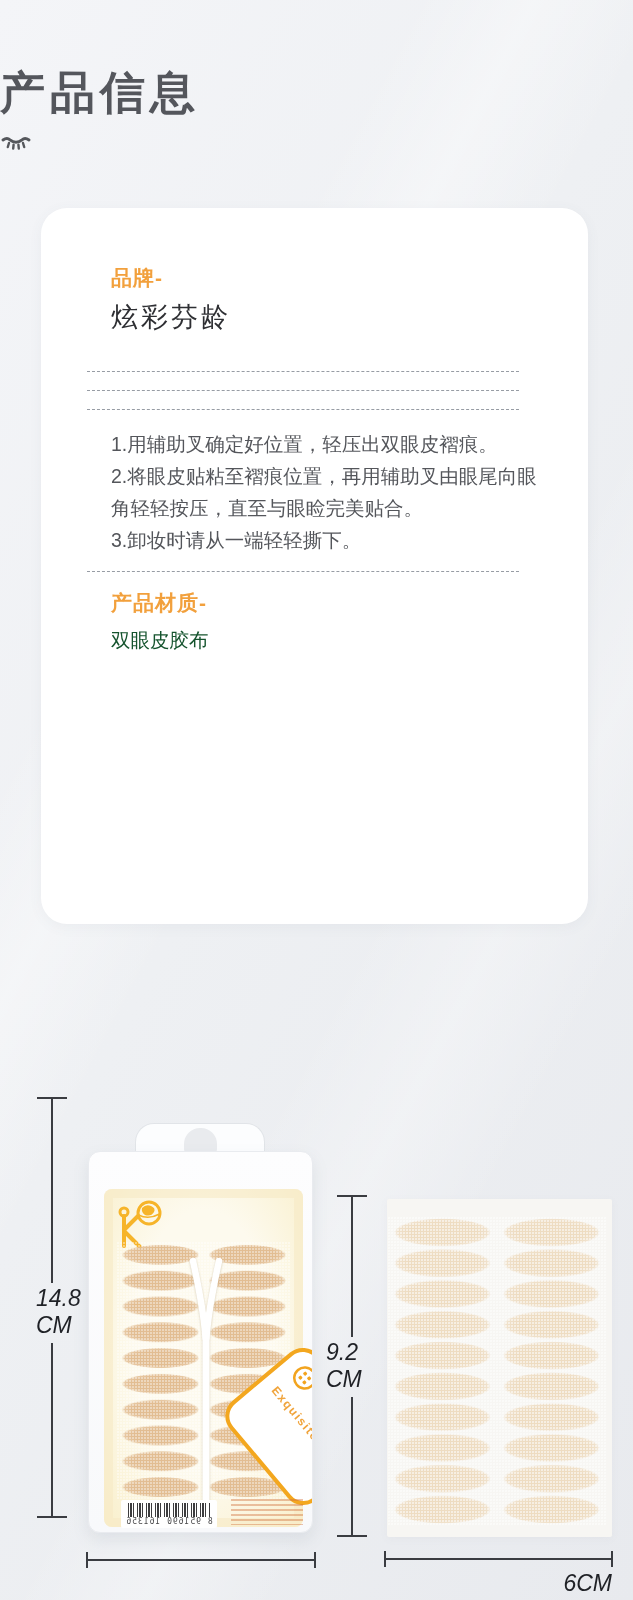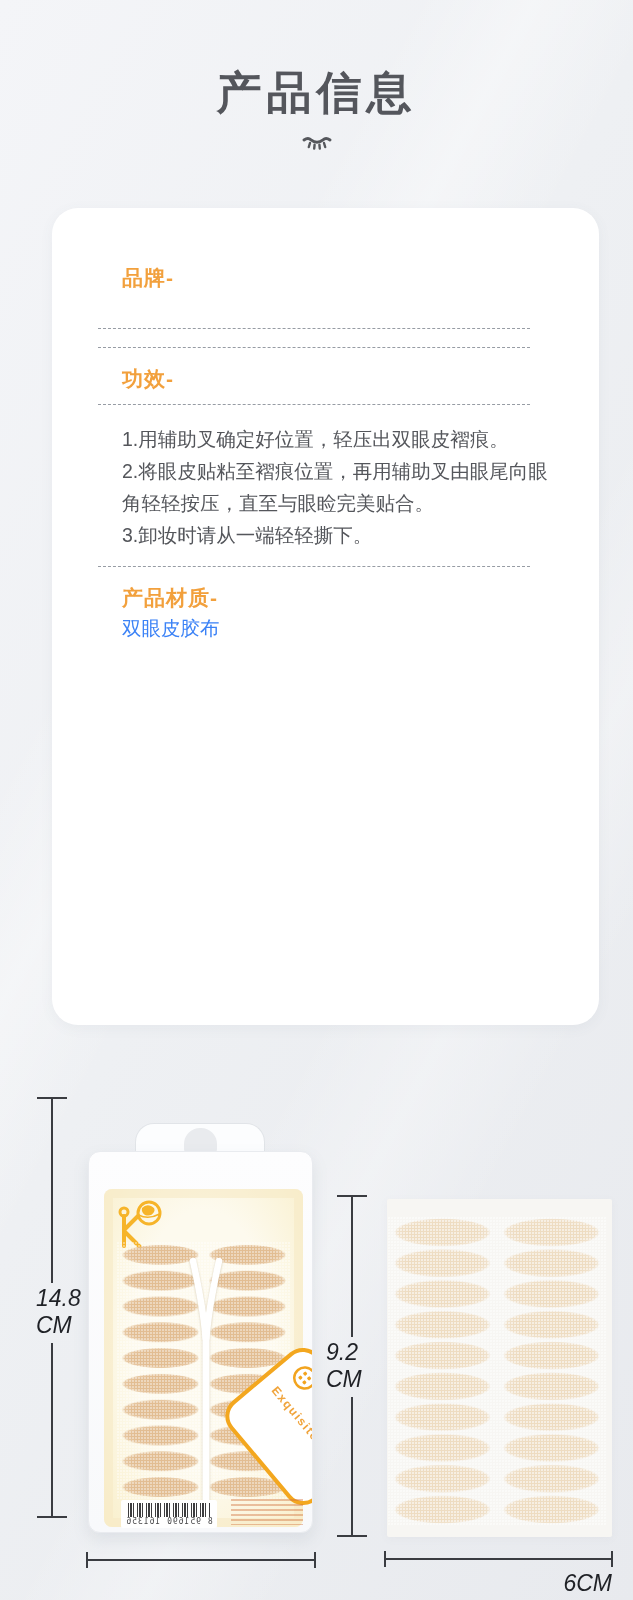--- a/index.html
+++ b/index.html
@@ -10,28 +10,28 @@
   }
   .page{
     position:relative;width:633px;height:1600px;overflow:hidden;
     background:linear-gradient(118deg,#f4f5f8 0%,#eef0f3 45%,#e8eaee 100%);
   }
   .page::before{
     content:"";position:absolute;inset:0;pointer-events:none;
     background:linear-gradient(118deg,transparent 28%,rgba(255,255,255,.35) 36%,transparent 45%,transparent 58%,rgba(255,255,255,.28) 67%,transparent 76%);
   }
   
-  .title-wrap{position:relative;text-align:center;padding-top:64px;}
+  .title-wrap{position:relative;text-align:left;padding-top:64px;}
   .page-title{
     font-size:45px;font-weight:700;color:#54565c;letter-spacing:5px;line-height:1.3;
   }
   .eye-divider{margin-top:12px;}
   
   .info-card{
-    position:absolute;left:52px;top:208px;width:547px;height:817px;
+    position:absolute;left:41px;top:208px;width:547px;height:716px;
     background:#ffffff;border-radius:26px;
     box-shadow:0 3px 14px rgba(90,100,120,.06);
     padding:57px 47px 4px 70px;box-sizing:border-box;overflow:hidden;
   }
   .sec-heading{
     font-size:21px;line-height:26px;font-weight:700;color:#f2a03c;letter-spacing:1px;
   }
   .brand-name{
     margin-top:9px;font-size:27px;line-height:34px;color:#2e2f33;letter-spacing:3px;font-weight:400;
   }
@@ -40,21 +40,21 @@
   .sec-effects{margin-bottom:12px;}
   .sec-usage{margin-bottom:15px;}
   .specs-block{margin-top:13px;}
   .spec-line{
     font-size:18px;line-height:27px;color:#54565b;white-space:pre;
     transform:scaleX(.86);transform-origin:0 50%;
   }
   .body-text{
     margin-top:6px;font-size:19.5px;line-height:32px;color:#54565b;white-space:pre;
   }
-  .material-text{margin-top:4px;font-size:19.5px;line-height:27px;color:#3b82f6;}
+  .material-text{margin-top:11px;font-size:19.5px;line-height:27px;color:#14532d;}
   hr.dashed{
     border:0;border-top:1px dashed #979ca4;width:432px;
     margin:0 0 18px -24px;
   }
   
   .figure{position:absolute;left:0;top:1071px;width:633px;height:560px;}
   
   .dim-cap-h{position:absolute;width:30px;height:2px;background:#3a3c41;}
   .dim-cap-v{position:absolute;width:2px;height:16px;background:#3a3c41;}
   .dim-line-v{position:absolute;width:2px;background:#3a3c41;}
@@ -147,27 +147,27 @@
         <path d="M18.4,9.6 L18.8,13.6" stroke="#55575c" stroke-width="2.4" stroke-linecap="round"></path>
         <path d="M23,8 L24.2,12" stroke="#55575c" stroke-width="2.4" stroke-linecap="round"></path>
       </svg>
     </div>
   </div>
 
   <section class="info-card">
 
     <div class="sec-brand">
       <div class="sec-heading">品牌-</div>
+      <div class="brand-name">炫彩芬龄</div>
     </div>
     <hr class="dashed">
 
     <hr class="dashed">
 
     <div class="sec-effects">
-      <div class="sec-heading">功效-</div>
     </div>
     <hr class="dashed">
 
     <div class="sec-usage">
       <div class="body-text">1.用辅助叉确定好位置，轻压出双眼皮褶痕。
 2.将眼皮贴粘至褶痕位置，再用辅助叉由眼尾向眼
 角轻轻按压，直至与眼睑完美贴合。
 3.卸妆时请从一端轻轻撕下。</div>
     </div>
     <hr class="dashed">

